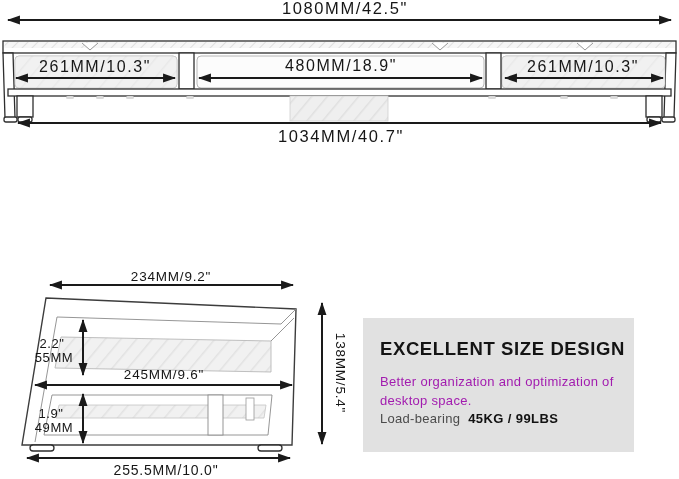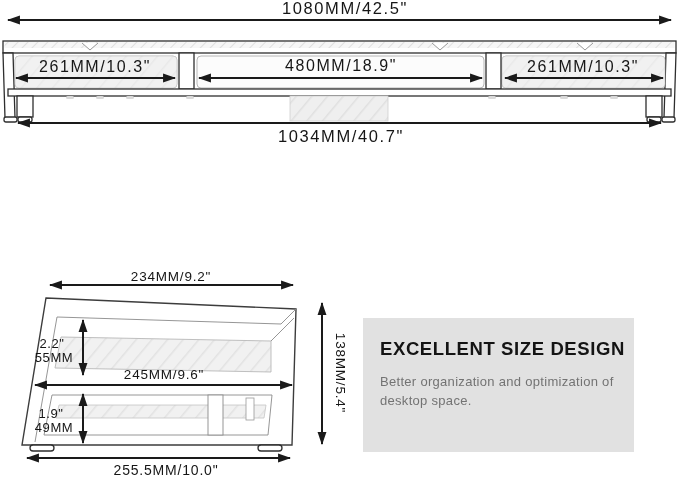--- a/index.html
+++ b/index.html
@@ -20,21 +20,21 @@
   .clip{fill:#d9d9d9;}
   #info-box{
     position:absolute;left:363px;top:318px;width:271px;height:134px;
     background:#e1e1e1;box-sizing:border-box;padding:20px 16px 0 17px;
   }
   #info-title{
     font-size:18.5px;font-weight:800;letter-spacing:0.6px;color:#141414;
     white-space:nowrap;margin:0;
   }
   #info-desc{
-    margin-top:13px;font-size:13px;line-height:18.5px;color:#737373;letter-spacing:0.3px;
+    margin-top:13px;font-size:13px;line-height:18.5px;color:#a21caf;letter-spacing:0.3px;
   }
   #info-load{font-size:13px;line-height:18.5px;color:#4b4b4b;letter-spacing:0.3px;}
   #info-load b{color:#121212;font-weight:800;margin-left:8px;letter-spacing:0.4px;}
 </style>
 </head>
 <body>
 
 <div id="stage">
 
   <svg width="679" height="150" viewBox="0 0 679 150">
@@ -162,15 +162,18 @@
     <line class="dline" x1="322" y1="45" x2="322" y2="186" marker-start="url(#ah2)" marker-end="url(#ah2)"></line>
     <text class="sv-text" text-anchor="middle" x="336" y="115" transform="rotate(90 336 115)">138MM/5.4"</text>
   </svg>
 
   <div id="info-box">
     <div id="info-title">EXCELLENT SIZE DESIGN</div>
     <div id="info-desc">
       <span>Better organization and optimization of</span><br>
       <span>desktop space.</span>
     </div>
+    <div id="info-load">
+      <span>Load-bearing</span><b>45KG / 99LBS</b>
+    </div>
   </div>
 
 </div>
 
 </body></html>

